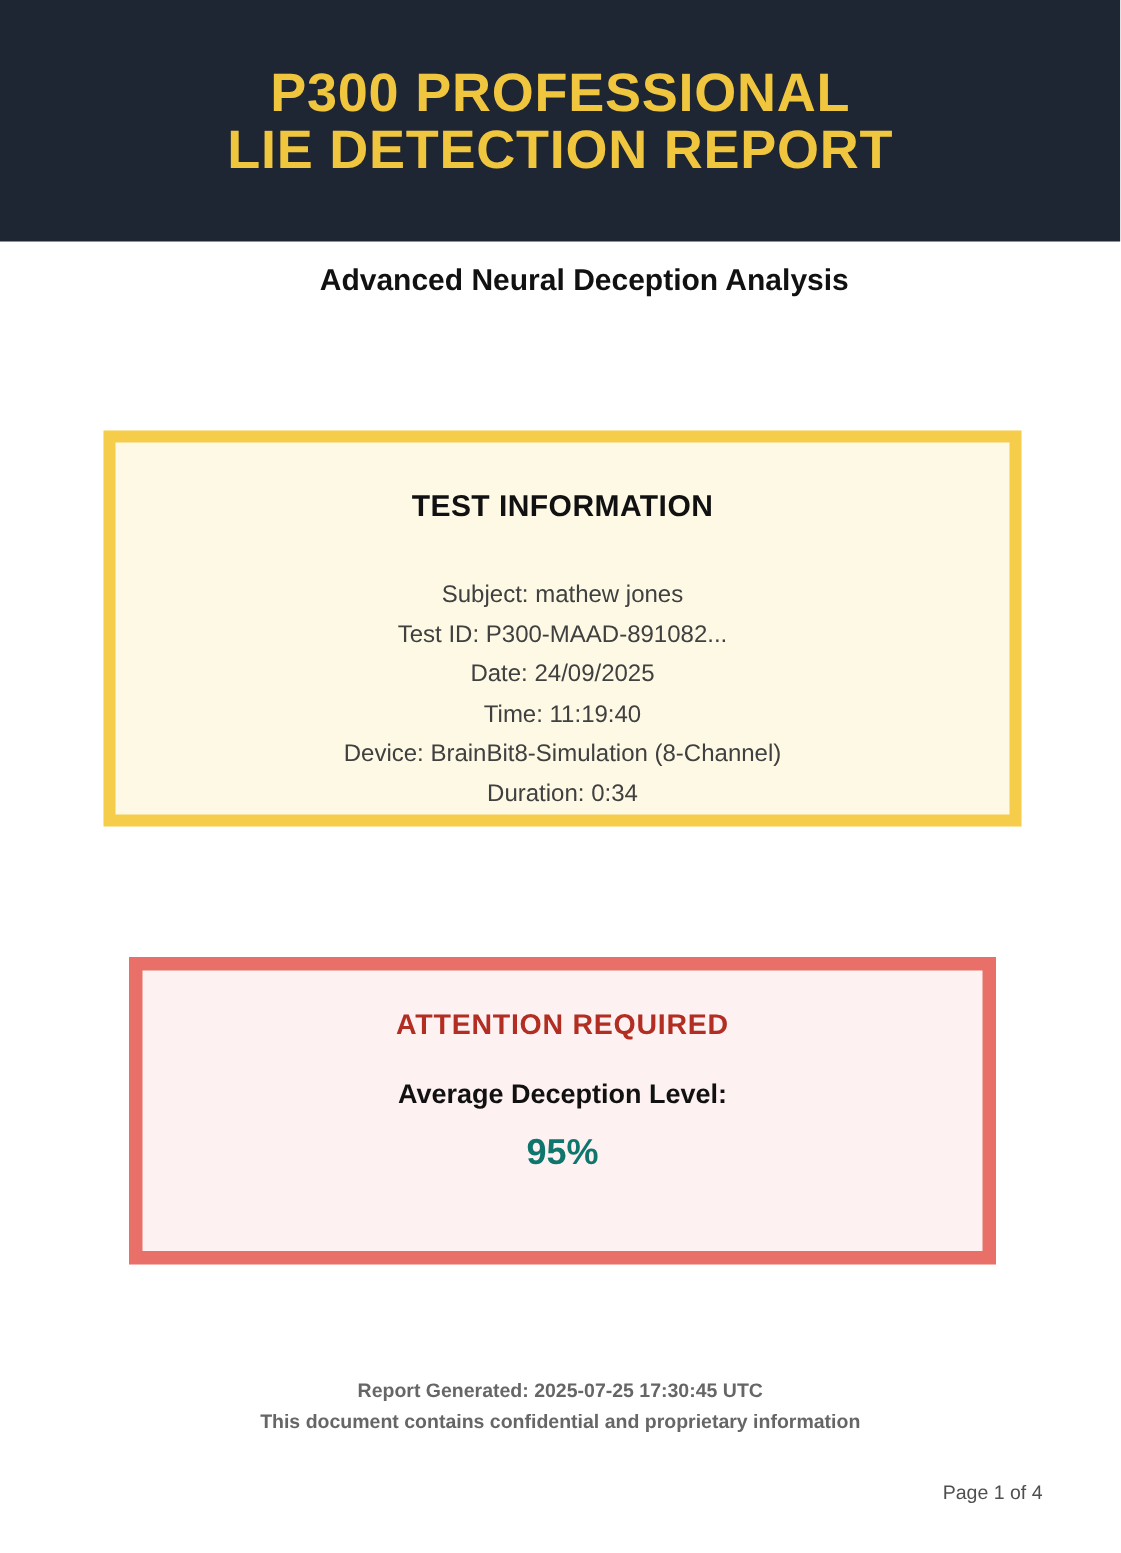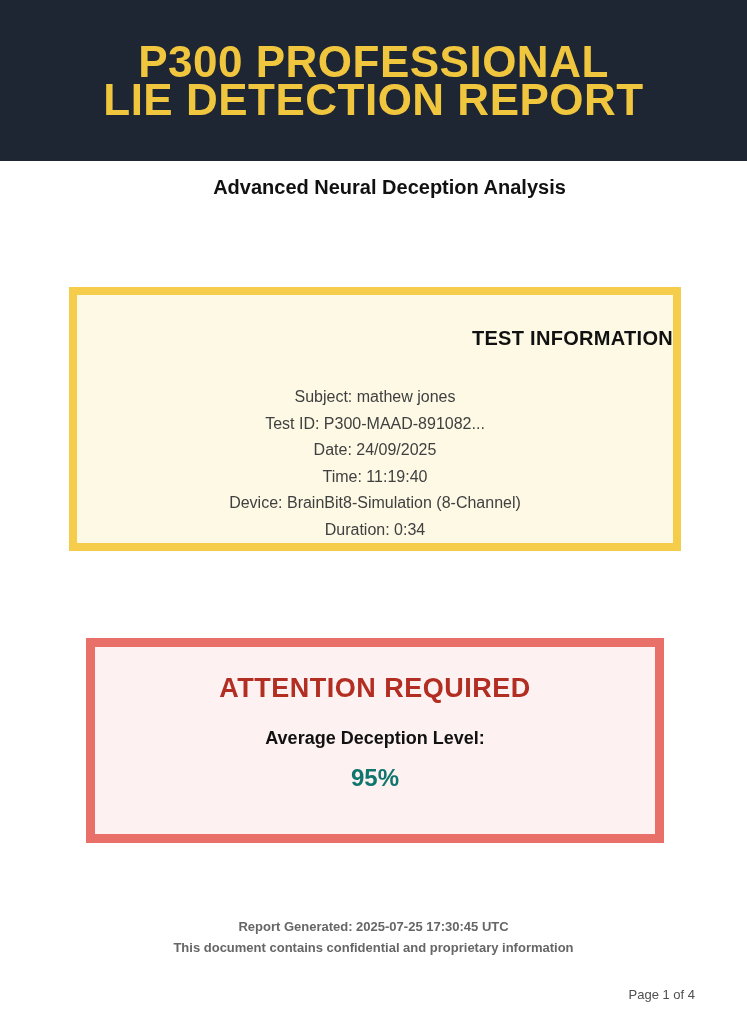--- a/index.html
+++ b/index.html
@@ -24,21 +24,21 @@
     height: 161px;
     background: #1e2533;
     display: flex;
     align-items: center;
     justify-content: center;
     text-align: center;
   }
   .report-title {
     margin: 0;
     color: #f0c63e;
-    font-size: 44px;
+    font-size: 36px;
     font-weight: bold;
     line-height: 38px;
     letter-spacing: 0.5px;
     text-align: center;
   }
   
   .report-subtitle {
     position: absolute;
     top: 176px; left: 0;
     width: 747px;
@@ -60,21 +60,20 @@
     border: 8px solid #f5cd4b;
     text-align: center;
   }
   .info-box-title {
     margin: 0;
     padding-top: 32px;
     color: #111111;
     font-size: 20px;
     font-weight: bold;
     letter-spacing: 0.3px;
-    text-align: right;
   }
   .info-lines {
     margin-top: 34px;
     font-size: 16px;
     color: #404040;
     line-height: 26.5px;
   }
   
   .alert-box {
     position: absolute;
@@ -84,21 +83,21 @@
     height: 205px;
     box-sizing: border-box;
     background: #fdf1f1;
     border: 9px solid #e97069;
     text-align: center;
   }
   .alert-title {
     margin: 0;
     padding-top: 26px;
     color: #b22d22;
-    font-size: 27px;
+    font-size: 19px;
     font-weight: bold;
     letter-spacing: 0.5px;
   }
   .alert-label {
     margin-top: 24px;
     color: #111111;
     font-size: 18px;
     font-weight: bold;
   }
   .alert-value {

